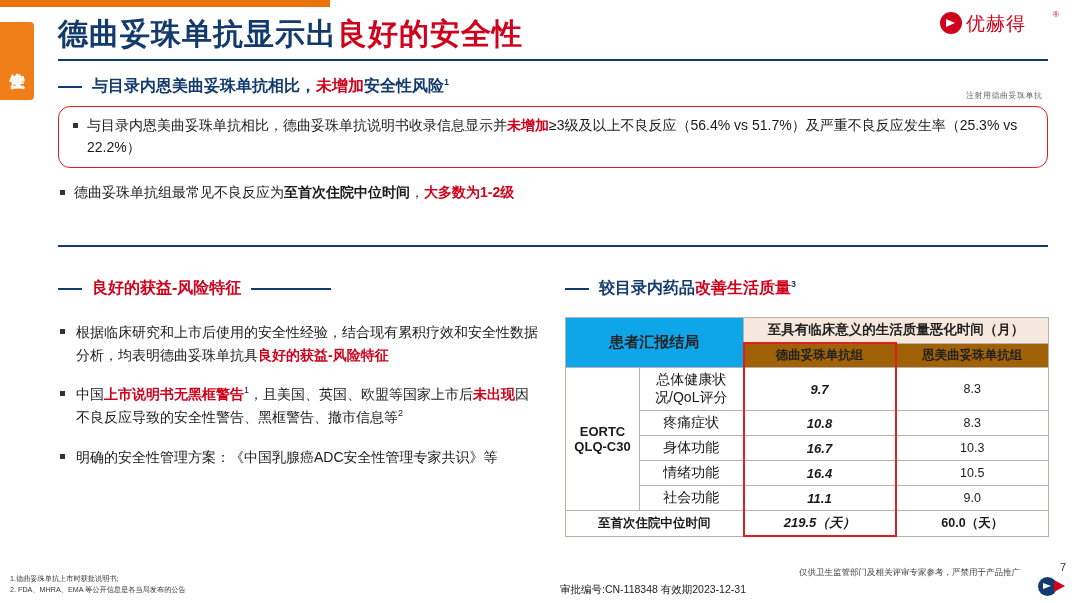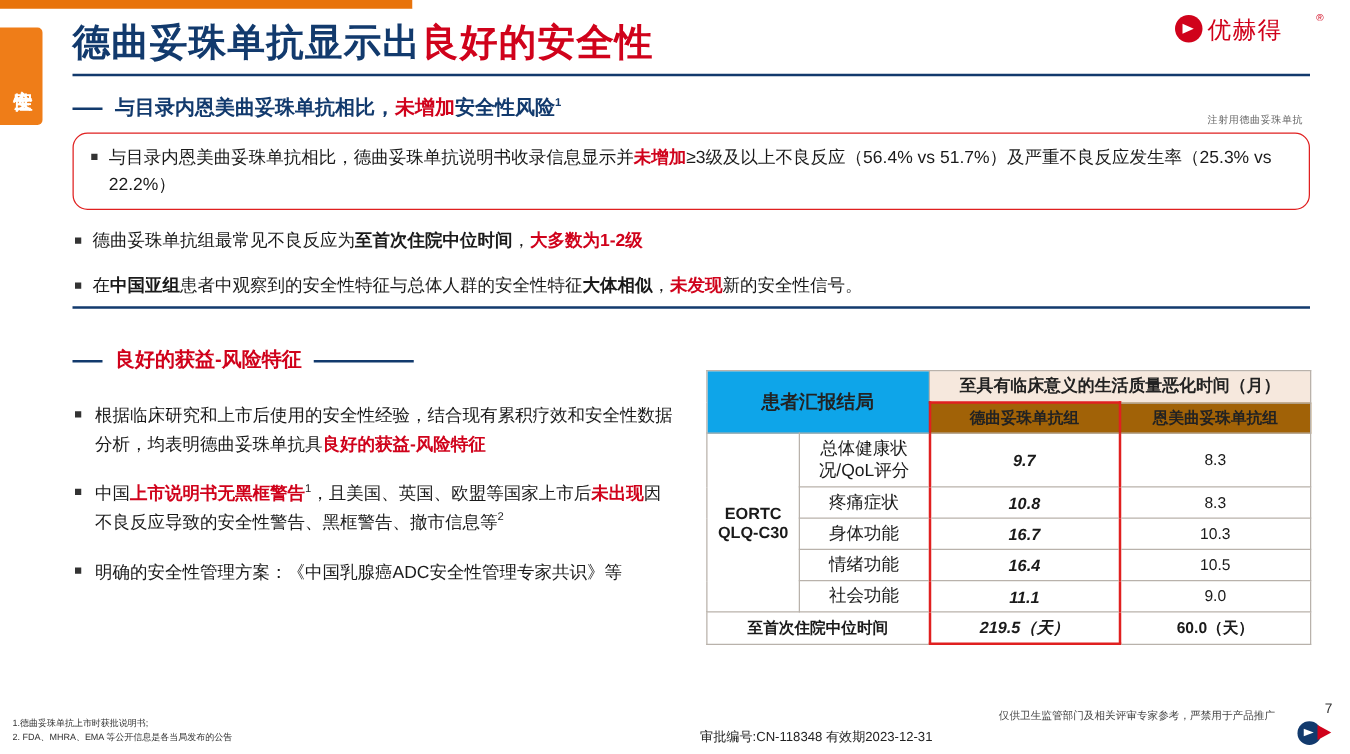--- a/index.html
+++ b/index.html
@@ -135,23 +135,20 @@
   <div class="redbox">
     <div class="bul">
       <span>与目录内恩美曲妥珠单抗相比，德曲妥珠单抗说明书收录信息显示并</span><span class="hl">未增加</span><span>≥3级及以上不良反应（56.4% vs 51.7%）及严重不良反应发生率（25.3% vs 22.2%）</span>
     </div>
   </div>
 
   <div class="bul toprow">
     <span>德曲妥珠单抗组最常见不良反应为</span><span class="b">至首次住院中位时间</span><span>，</span><span class="hl">大多数为1-2级</span>
   </div>
 
-  <div class="bul toprow">
-    <span>在</span><span class="b">中国亚组</span><span>患者中观察到的安全性特征与总体人群的安全性特征</span><span class="b">大体相似</span><span>，</span><span class="hl">未发现</span><span>新的安全性信号。</span>
-  </div>
 </div>
 
 <div class="divider"></div>
 
 <div class="col-left">
   <div class="colhead">
     <span class="dash"></span><span class="hl">良好的获益-风险特征</span><span class="dash-r"></span>
   </div>
   <div class="lbody">
     <div class="lbul">
@@ -160,20 +157,23 @@
     <div class="lbul">
       <span>中国</span><span class="hl">上市说明书无黑框警告</span><span class="sup">1</span><span>，且美国、英国、欧盟等国家上市后</span><span class="hl">未出现</span><span>因不良反应导致的安全性警告、黑框警告、撤市信息等</span><span class="sup">2</span>
     </div>
     <div class="lbul">
       <span>明确的安全性管理方案：《中国乳腺癌ADC安全性管理专家共识》等</span>
     </div>
   </div>
 </div>
 
 <div class="col-right">
+  <div class="colhead">
+    <span class="dash"></span><span>较目录内药品</span><span class="hl">改善生活质量</span><span class="sup">3</span>
+  </div>
 
   <table class="t">
     <colgroup>
       <col style="width:74px">
         <col style="width:104px">
         <col style="width:152px">
         <col style="width:153px">
     </colgroup>
     <tbody>
         <tr>

